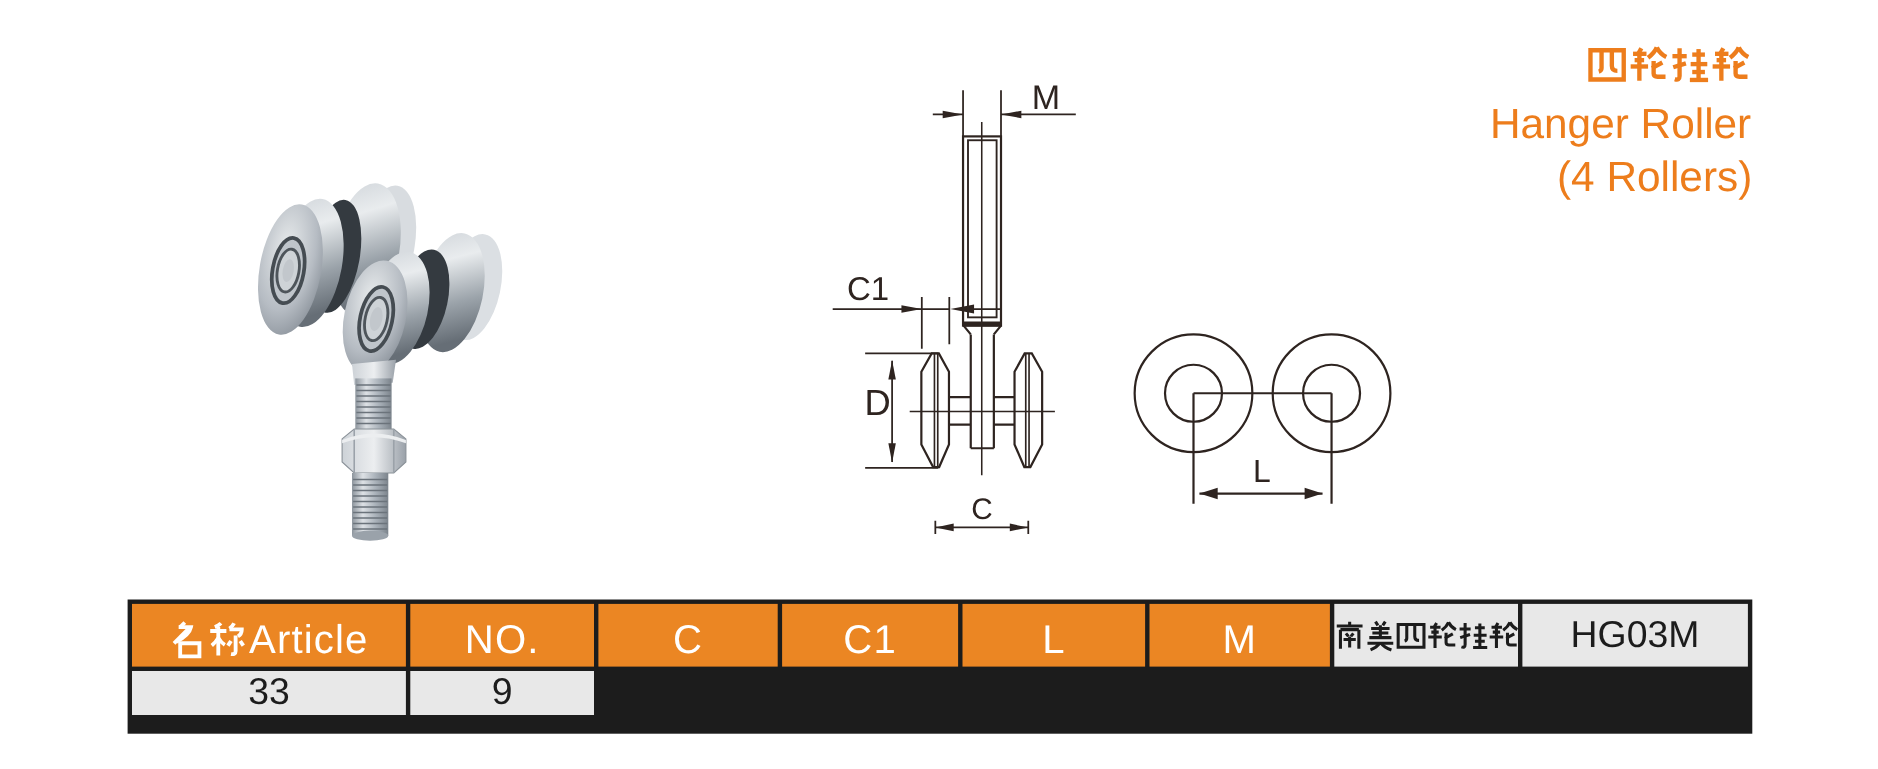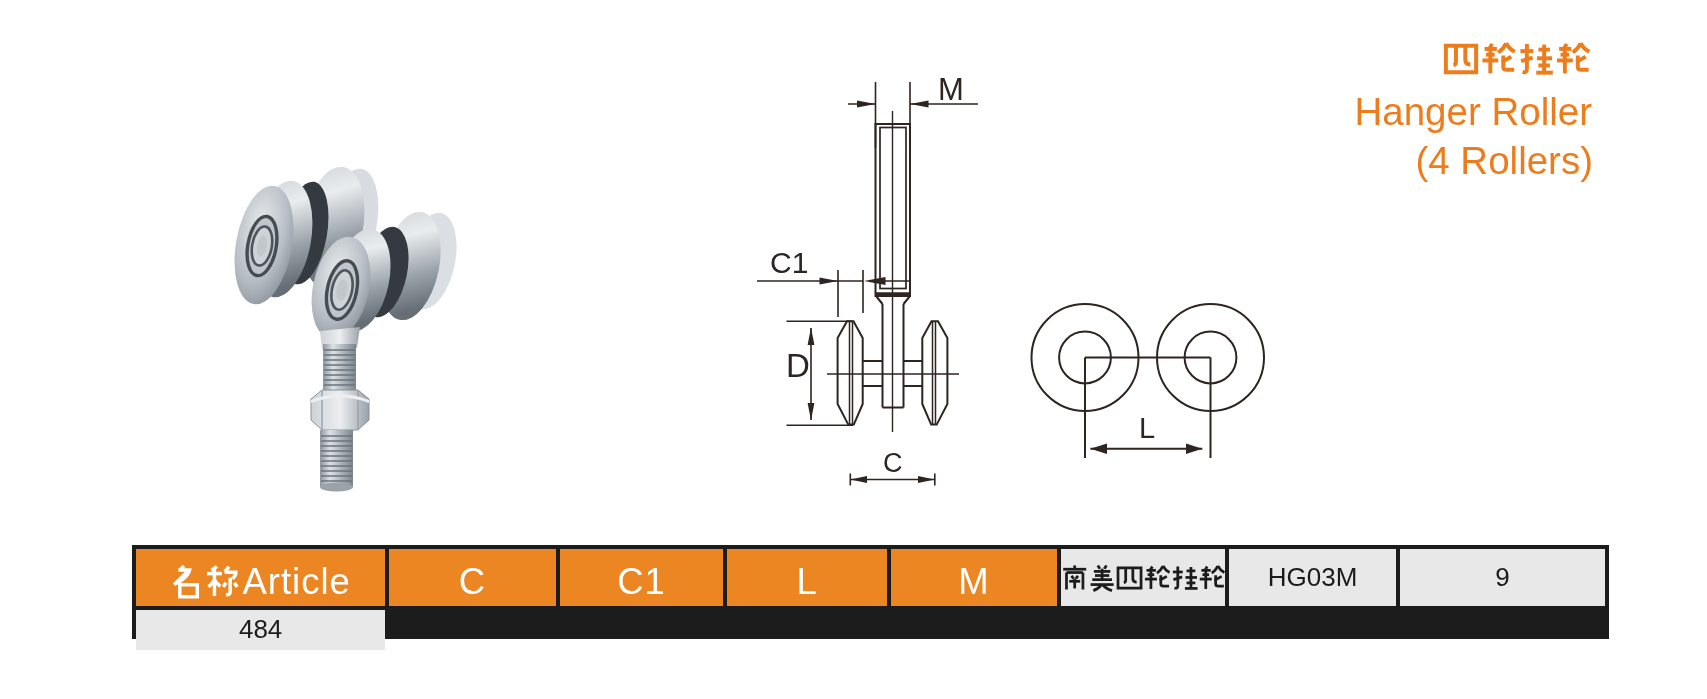--- a/index.html
+++ b/index.html
@@ -1,29 +1,29 @@
 <!DOCTYPE html>
 <html><head>
 <meta charset="utf-8">
 <style>
 html,body{margin:0;padding:0;}
 body{width:1707px;height:699px;position:relative;background:#fff;overflow:hidden;
      font-family:"Liberation Sans",sans-serif;}
 #art{position:absolute;left:0;top:0;}
 .cjk{display:block;}
-#tbl{position:absolute;left:132px;top:545px;width:1477px;height:94px;
+#tbl{position:absolute;left:116px;top:545px;width:1477px;height:122px;
   background:#1c1c1c;box-sizing:border-box;
   display:grid;
   grid-template-columns:249.3px 167.5px 163.5px 160.5px 166.5px 164.5px 167.5px 205.2px;
   grid-template-rows:57px 40.5px;
   column-gap:3.5px;row-gap:3.5px;
   padding:4px 4px 3.5px 4px;}
 #tbl div{display:flex;align-items:center;justify-content:center;}
 .h{background:#EB8623;color:#fff;font-size:36.5px;letter-spacing:1px;padding-top:8px;}
-.d{background:#E8E8E8;color:#1c1c1c;font-size:26px;}
+.d{background:#E8E8E8;color:#1c1c1c;font-size:34px;}
 </style>
 </head>
 <body>
 <svg id="art" width="1707" height="699" viewBox="0 0 1707 699">
 <defs>
 <g id="g-si" fill="none" stroke="currentColor">
  <path d="M8,13 H92 V87 H8 Z"></path>
  <path d="M36,13 V58 Q36,65 29,67"></path>
  <path d="M62,13 V52 Q62,65 76,65"></path>
 </g>
@@ -230,30 +230,31 @@
 </g>
 </svg>
 <div id="tbl">
  <div class="h">
       <svg class="cjk" width="70" height="36" viewBox="0 0 200 100" stroke-width="10">
         <use href="#g-ming2" x="0"></use>
         <use href="#g-cheng" x="100"></use>
       </svg>
       <span style="margin-left:2px">Article</span>
     </div>
+ <div class="h">NO.</div>
  <div class="h">C</div>
  <div class="h">C1</div>
  <div class="h">L</div>
  <div class="h">M</div>
  <div class="d">
       <svg class="cjk" width="206" height="36" viewBox="0 0 600 100" stroke-width="10">
         <use href="#g-nan" x="0"></use>
         <use href="#g-mei" x="100"></use>
         <use href="#g-si" x="200"></use>
         <use href="#g-lun" x="300"></use>
         <use href="#g-gua" x="400"></use>
         <use href="#g-lun" x="500"></use>
       </svg>
     </div>
  <div class="d">HG03M</div>
+ <div class="d">33</div>
  <div class="d">9</div>
- <div class="d">484</div>
 </div>
 
 </body></html>

